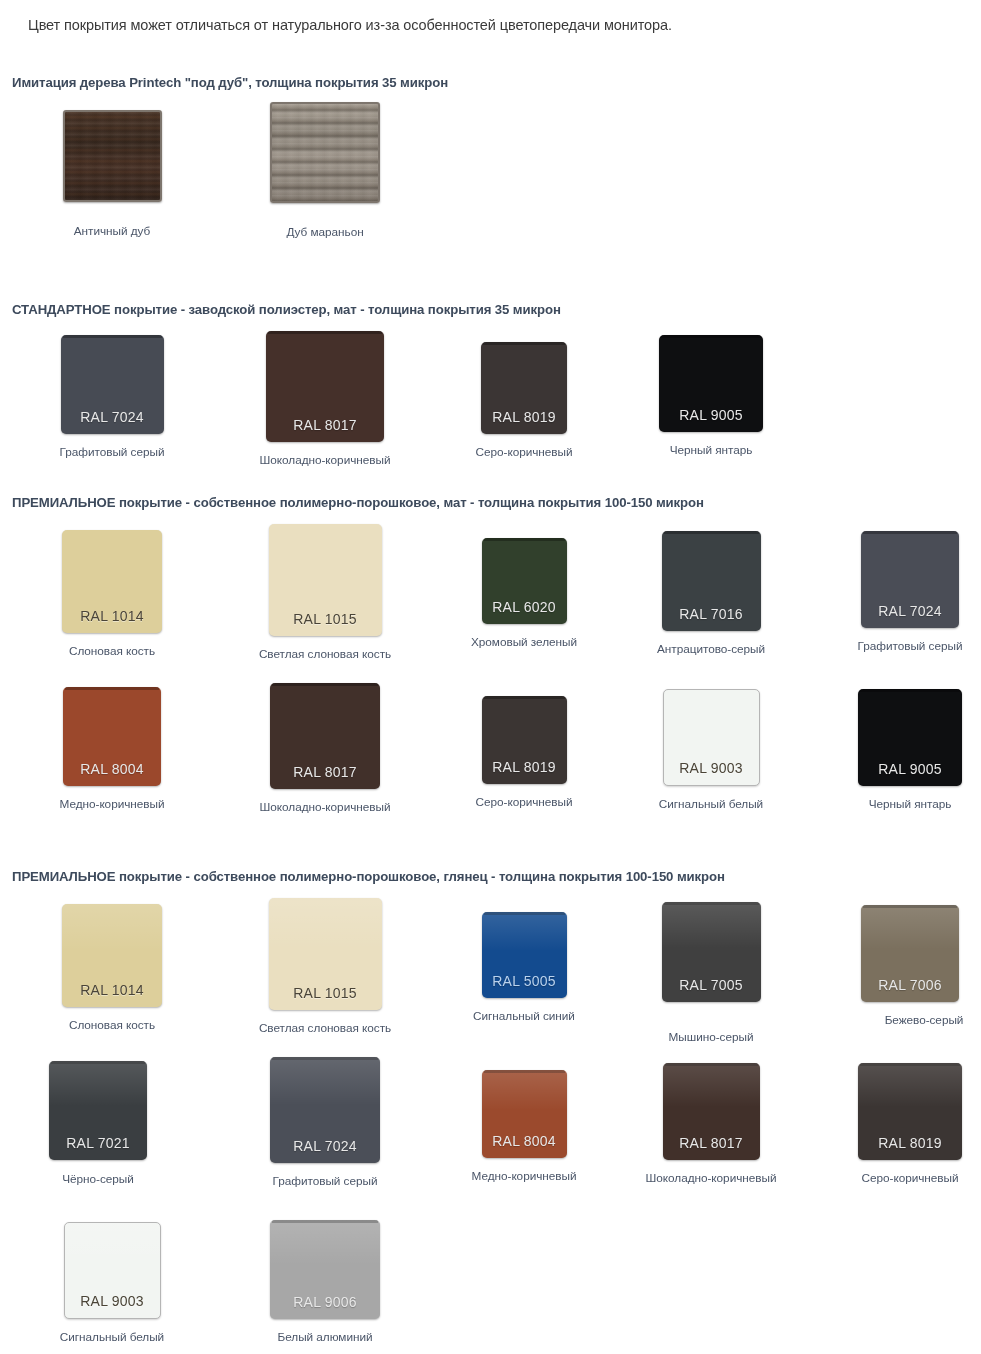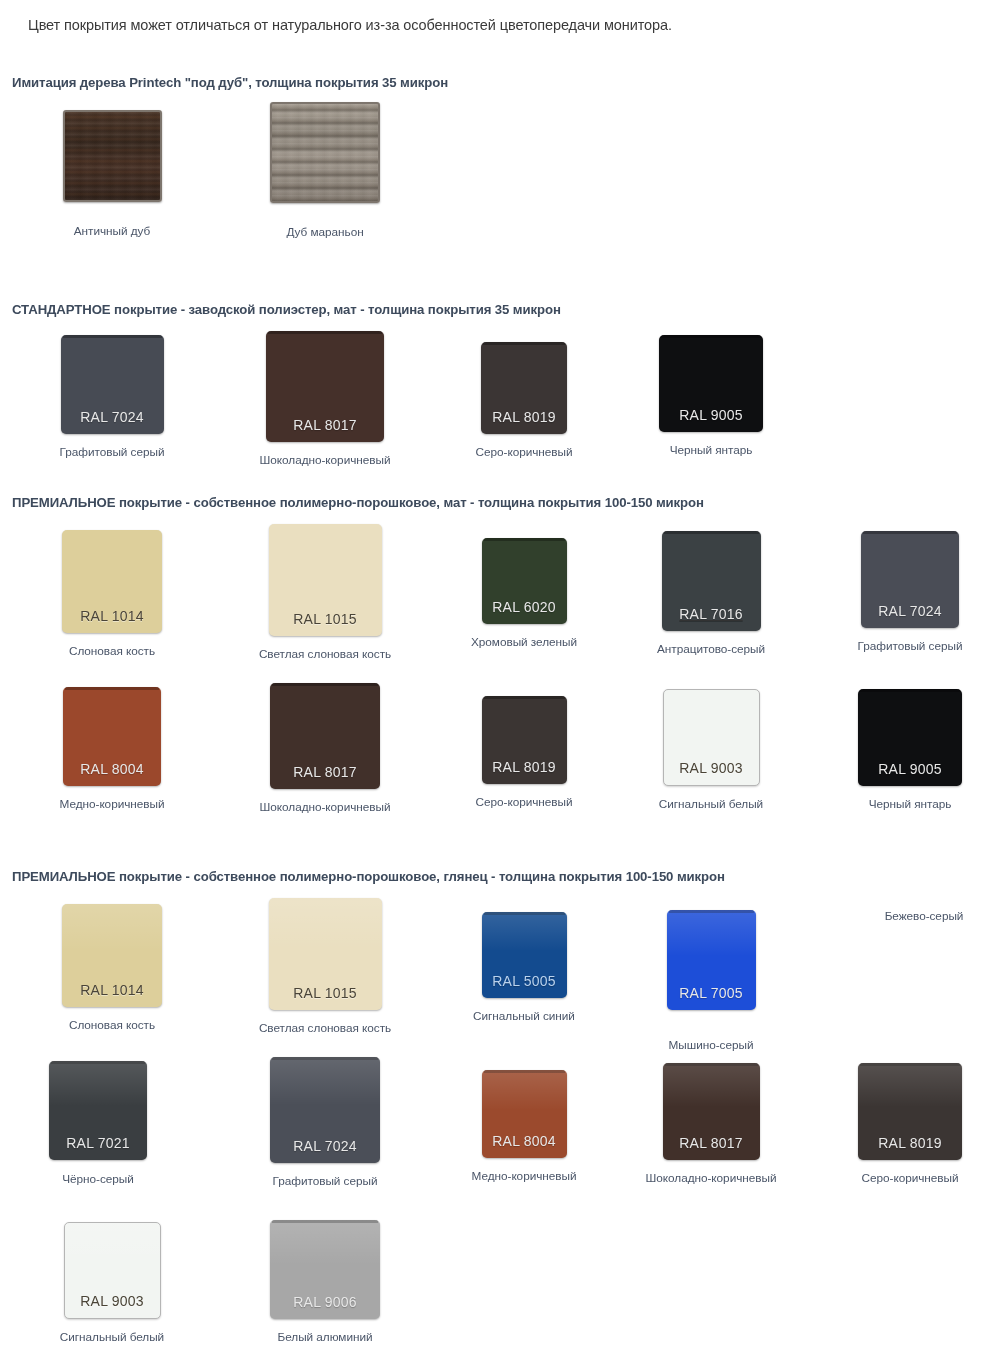--- a/index.html
+++ b/index.html
@@ -223,21 +223,21 @@
             <div class="cell-label" style="margin-top: 11px;">Светлая слоновая кость</div>
           </div>
           <div class="cell" style="left: 434px; width: 180px;">
             <div class="swatch dark" style="width: 85px; height: 86px; margin-top: 14px; background: rgb(49, 64, 44);">
               <div class="topedge"></div>
               <span class="ral">RAL 6020</span>
             </div>
             <div class="cell-label" style="margin-top: 11px;">Хромовый зеленый</div>
           </div>
           <div class="cell" style="left: 621px; width: 180px;">
-            <div class="swatch dark" style="width: 99px; height: 100px; margin-top: 7px; background: rgb(59, 65, 68); text-decoration: underline;">
+            <div class="swatch dark" style="width: 99px; height: 100px; margin-top: 7px; background: rgb(59, 65, 68);">
               <div class="topedge"></div>
               <span class="ral">RAL 7016</span>
             </div>
             <div class="cell-label" style="margin-top: 11px;">Антрацитово-серый</div>
           </div>
           <div class="cell" style="left: 820px; width: 180px;">
             <div class="swatch dark" style="width: 98px; height: 97px; margin-top: 7px; background: rgb(74, 77, 86);">
               <div class="topedge"></div>
               <span class="ral">RAL 7024</span>
             </div>
@@ -300,28 +300,33 @@
           </div>
           <div class="cell" style="left: 434px; width: 180px;">
             <div class="swatch blue" style="width: 85px; height: 86px; margin-top: 14px; background: rgb(19, 75, 143);">
               <div class="topedge"></div>
               <div class="gloss"></div>
               <span class="ral">RAL 5005</span>
             </div>
             <div class="cell-label" style="margin-top: 11px;">Сигнальный синий</div>
           </div>
           <div class="cell" style="left: 621px; width: 180px;">
-            <div class="swatch dark" style="width: 89px; height: 100px; margin-top: 12px; background: #1d4ed8;">
+            <div class="swatch dark" style="width: 99px; height: 100px; margin-top: 4px; background: #404040;">
               <div class="topedge"></div>
               <div class="gloss"></div>
               <span class="ral">RAL 7005</span>
             </div>
             <div class="cell-label" style="margin-top: 28px;">Мышино-серый</div>
           </div>
           <div class="cell" style="left: 820px; width: 180px;">
+            <div class="swatch dark" style="width: 98px; height: 97px; margin-top: 7px; background: rgb(123, 112, 94);">
+              <div class="topedge"></div>
+              <div class="gloss"></div>
+              <span class="ral">RAL 7006</span>
+            </div>
             <div class="cell-label" style="margin-top: 11px; padding-left: 28px;">Бежево-серый</div>
           </div>
         </div>
         <div class="row" style="margin-top: 14px;">
           <div class="cell" style="left: 8px; width: 180px;">
             <div class="swatch dark" style="width: 98px; height: 99px; margin-top: 4px; background: rgb(58, 62, 65);">
               <div class="topedge"></div>
               <div class="gloss"></div>
               <span class="ral">RAL 7021</span>
             </div>

